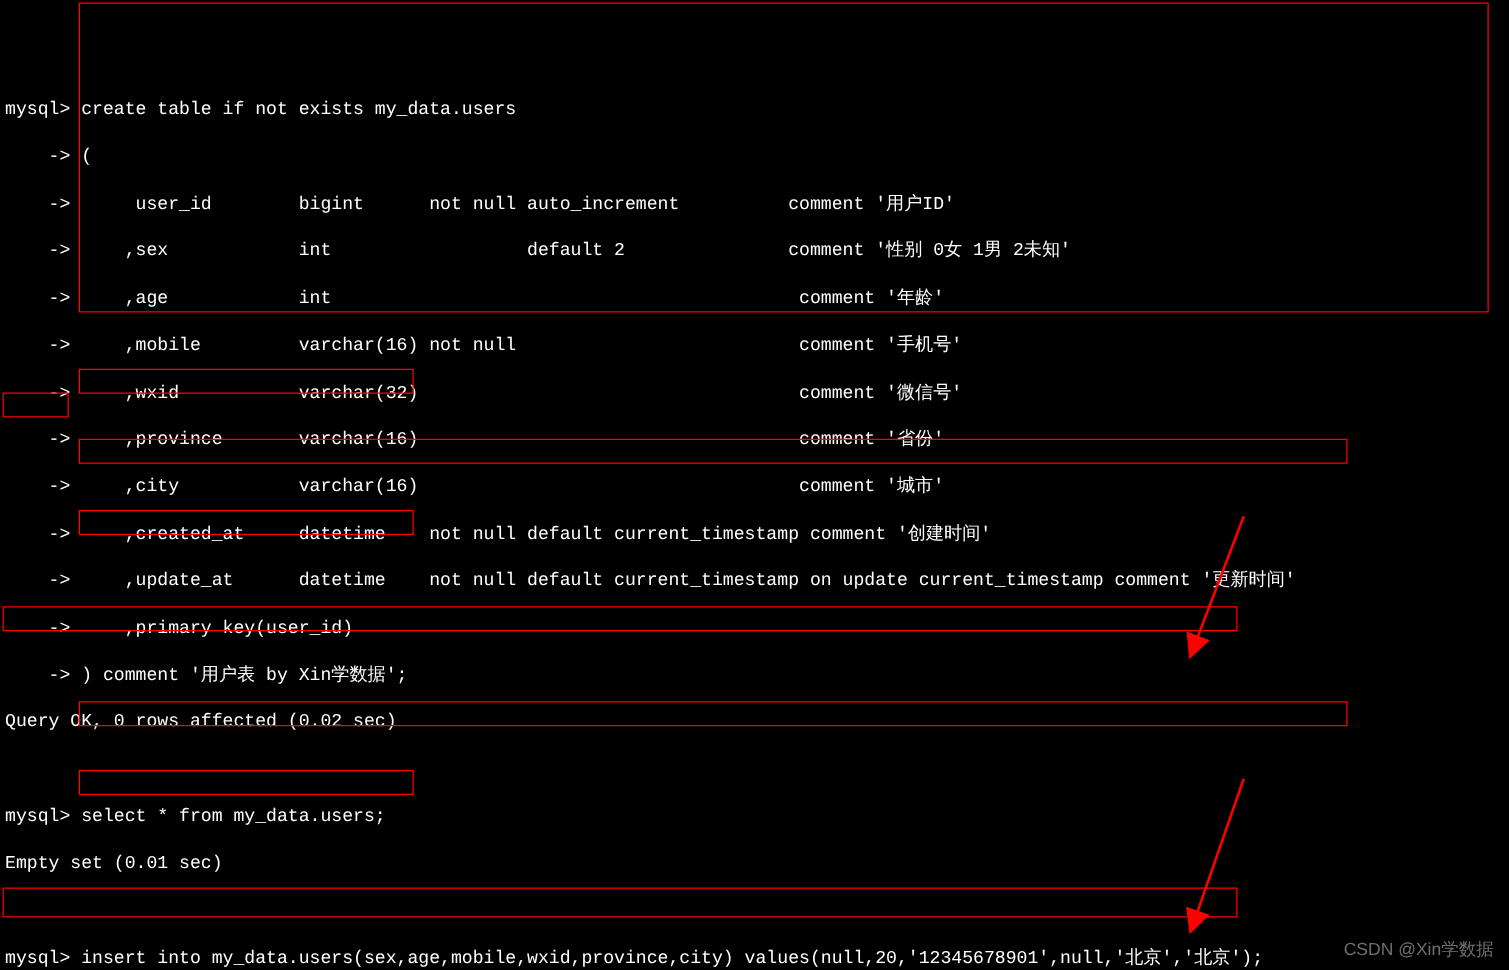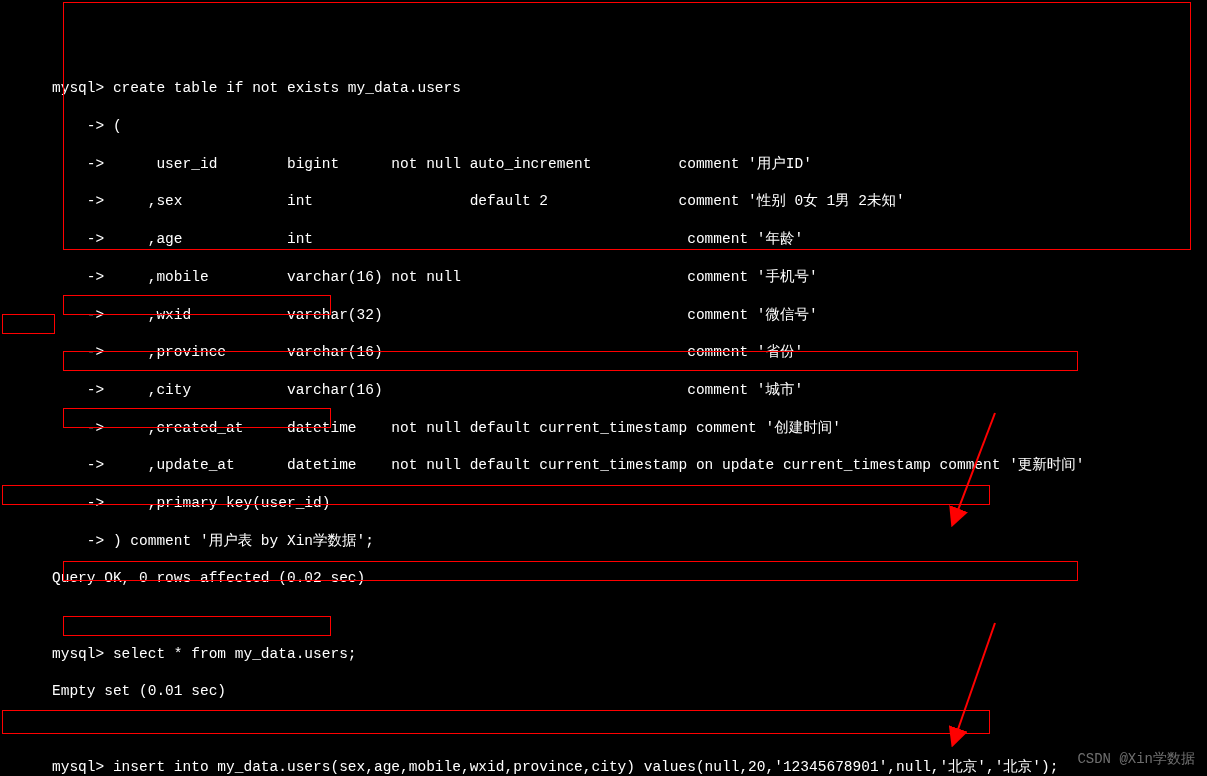--- a/index.html
+++ b/index.html
@@ -9,32 +9,32 @@
       font-family: 'Courier New', Consolas, monospace;
       font-size: 14.5px;
       line-height: 1.3;
       padding: 4px;
       white-space: pre;
       position: relative;
       width: 1207px;
       height: 776px;
       overflow: hidden;
     }
-    .line { display: block; margin-left: 48px; }
+    .line { display: block; }
     .red-box {
       position: absolute;
       border: 1.5px solid #ff0000;
       pointer-events: none;
     }
     .watermark {
       position: absolute;
       bottom: 8px;
       right: 12px;
       color: rgba(200,200,200,0.55);
-      font-family: Liberation Mono, monospace;
+      font-family: Liberation Sans, sans-serif;
       font-size: 14px;
     }
     .arrow {
       position: absolute;
       pointer-events: none;
     }
     .arrow svg { display: block; }
   </style>
 </head>
 <body>

